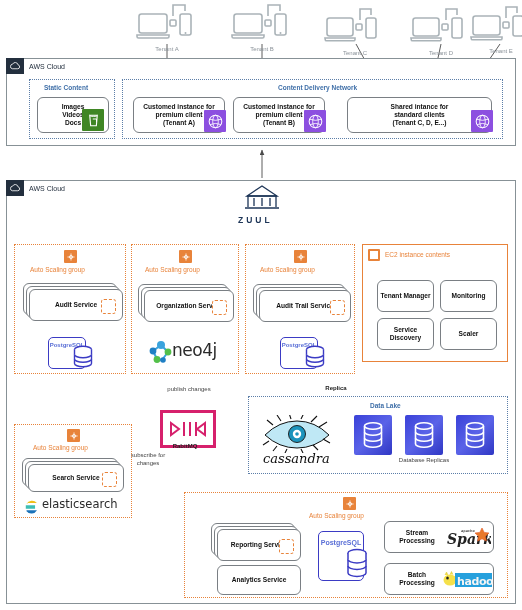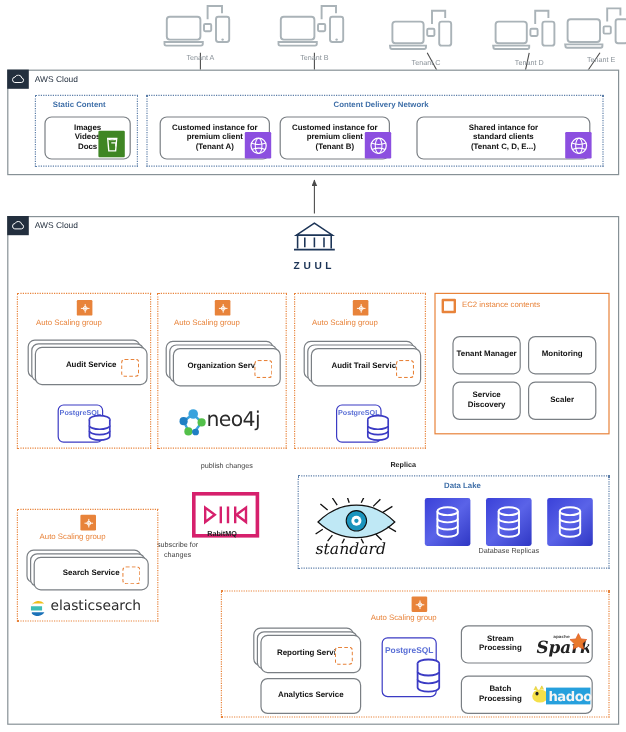--- a/index.html
+++ b/index.html
@@ -284,21 +284,21 @@
   <div class="abs" style="left:238px;top:184px;width:48px;height:40px;">
     <svg width="48" height="28" viewBox="0 0 48 28">
       <g fill="none" stroke="#1d3557" stroke-width="1.3">
         <path d="M24,2 L9,12 L39,12 z"></path>
         <path d="M10,12 v11 M38,12 v11"></path>
         <path d="M16,14 v8 M24,14 v8 M32,14 v8"></path>
         <path d="M7,24 h34"></path>
         <path d="M9,12 h30"></path>
       </g>
     </svg>
-    <div class="zuul-txt" style="text-align:center;margin-top:-1px;">ZUUL</div>
+    <div class="zuul-txt" style="text-align:left;margin-top:-1px;">ZUUL</div>
   </div>
 
   <div class="abs grp-orange" style="left:14px;top:244px;width:112px;height:130px;">
     <div class="asg-ico" style="left:49px;top:5px;">
       <svg width="10" height="10" viewBox="0 0 14 14">
         <g stroke="#fff" stroke-width="1.1" fill="none">
           <path d="M7,2 v10 M2,7 h10"></path>
             <circle cx="7" cy="7" r="2.2"></circle>
         </g>
       </svg>
@@ -443,21 +443,21 @@
     <svg class="abs" style="left:12px;top:18px;" width="72" height="38" viewBox="0 0 72 38">
       <path d="M4,20 q14,-14 32,-14 q18,0 32,14 q-14,13 -32,13 q-18,0 -32,-13 z" fill="#bfe8f5" stroke="#111" stroke-width="1"></path>
       <circle cx="36" cy="19" r="8.5" fill="#1b94bd" stroke="#111" stroke-width="0.9"></circle>
       <circle cx="36" cy="19" r="4.2" fill="#ffffff"></circle>
       <circle cx="36" cy="19" r="1.8" fill="#1b94bd"></circle>
       <g stroke="#111" stroke-width="1.1" fill="none">
         <path d="M12,10 l-6,-5 M20,6 l-4,-6 M30,4 l-2,-6 M40,4 l3,-6 M50,7 l6,-6 M58,12 l8,-5"></path>
         <path d="M8,26 l-6,4 M16,31 l-4,5 M26,34 l-2,4 M40,34 l2,4 M52,30 l5,5 M62,24 l7,4"></path>
       </g>
     </svg>
-    <div class="cass-txt abs" style="left:14px;top:54px;">standard</div>
+    <div class="cass-txt abs" style="left:14px;top:54px;">cassandra</div>
 
     <div class="dl-tile" style="left:105px;top:18px;">
       <svg width="24" height="28" viewBox="0 0 24 28">
         <g fill="none" stroke="#fff" stroke-width="1.6">
           <ellipse cx="12" cy="5" rx="8.5" ry="3.3"></ellipse>
           <path d="M3.5,5 v18 a8.5,3.3 0 0 0 17,0 v-18"></path>
           <path d="M3.5,11 a8.5,3.3 0 0 0 17,0"></path>
           <path d="M3.5,17 a8.5,3.3 0 0 0 17,0"></path>
         </g>
       </svg>

